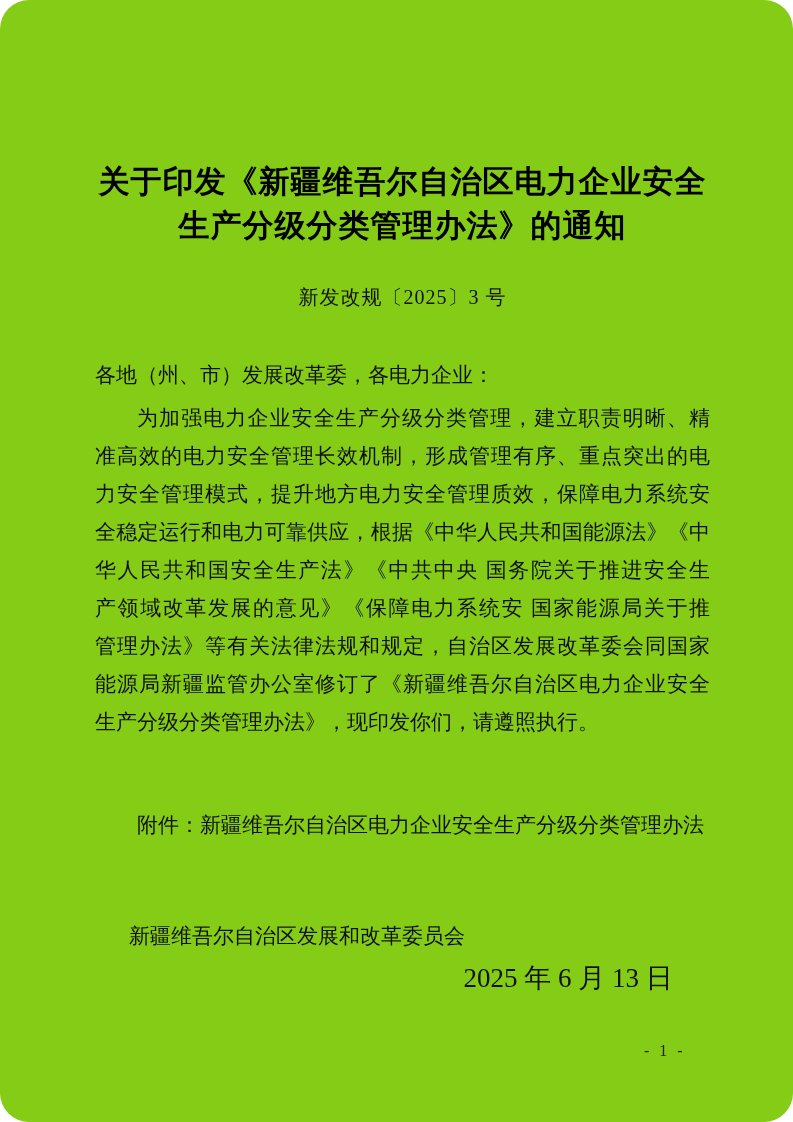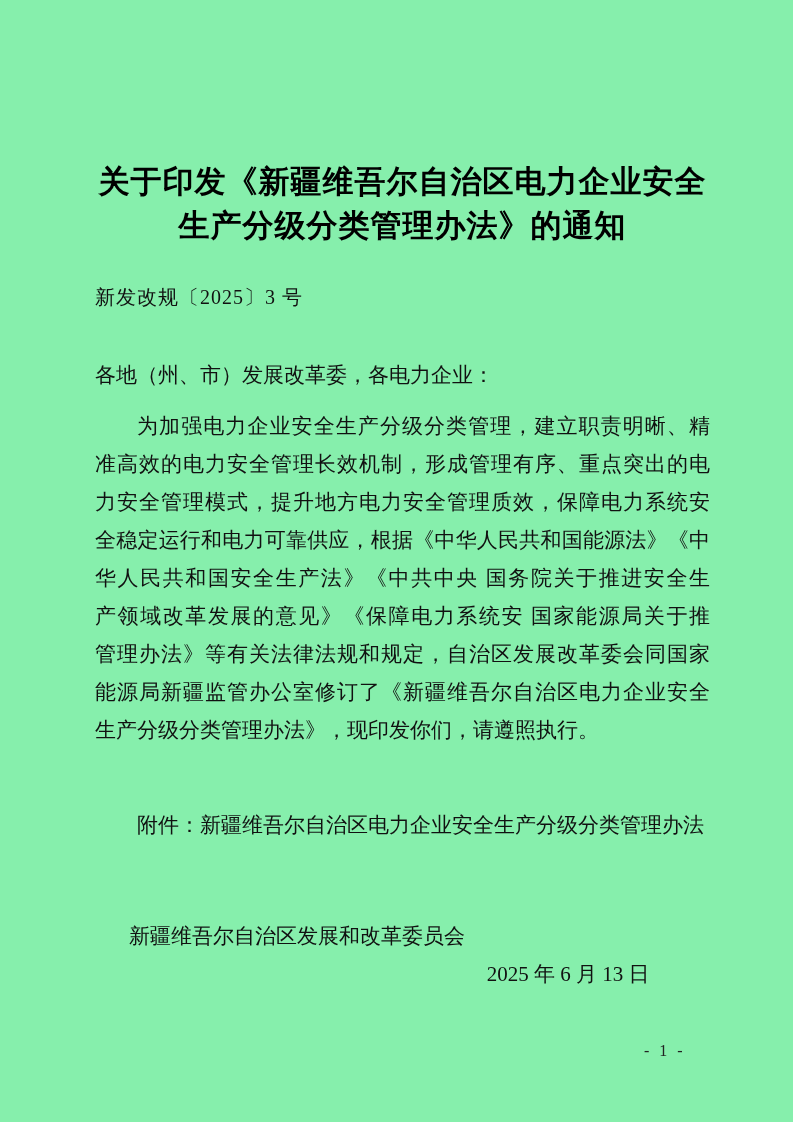--- a/index.html
+++ b/index.html
@@ -4,60 +4,61 @@
 <style>
   html, body {
     margin: 0;
     padding: 0;
     background: #ffffff;
   }
   .page {
     position: relative;
     width: 793px;
     height: 1122px;
-    background: #86efac;
+    background: #84cc16;
     color: #111111;
     font-family: "Liberation Serif", "DejaVu Serif", serif;
     overflow: hidden;
+    border-radius: 29px;
   }
   .title {
     position: absolute;
     top: 160px;
     left: 95px;
     width: 615px;
     text-align: center;
     font-size: 31px;
     font-weight: 900;
     color: #000000;
     line-height: 44px;
     letter-spacing: 1px;
   }
   .doc-number {
     position: absolute;
     top: 284px;
     left: 95px;
     width: 615px;
+    text-align: center;
     font-size: 20px;
     letter-spacing: 1px;
   }
   .salutation {
     position: absolute;
     top: 361px;
     left: 95px;
     width: 615px;
     font-size: 21px;
   }
   .body-block {
     position: absolute;
     top: 399px;
     left: 95px;
     width: 615px;
     font-size: 21px;
     line-height: 38px;
-    margin-top: 8px;
   }
   .body-line {
     text-align: justify;
     text-align-last: justify;
     height: 38px;
     overflow: hidden;
   }
   .body-line.first {
     text-indent: 42px;
   }
@@ -80,21 +81,21 @@
     margin-left: 15px;
   }
   .signer-left { left: 114px; }
   .signer-right { left: 452px; }
   .issue-date {
     position: absolute;
     top: 960px;
     left: 452px;
     width: 232px;
     text-align: center;
-    font-size: 21px;
+    font-size: 27px;
   }
   .page-number {
     position: absolute;
     top: 1042px;
     left: 644px;
     font-size: 16px;
     letter-spacing: 3px;
     color: #222222;
   }
 </style>

